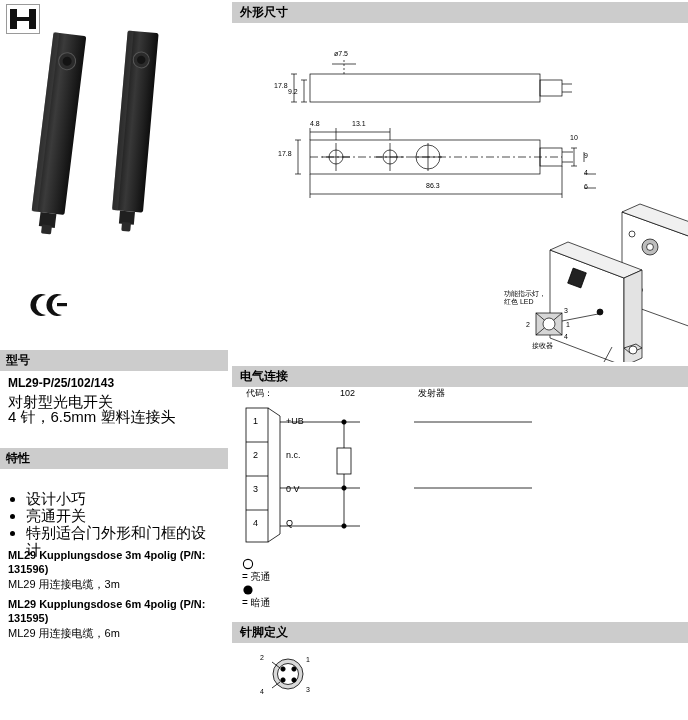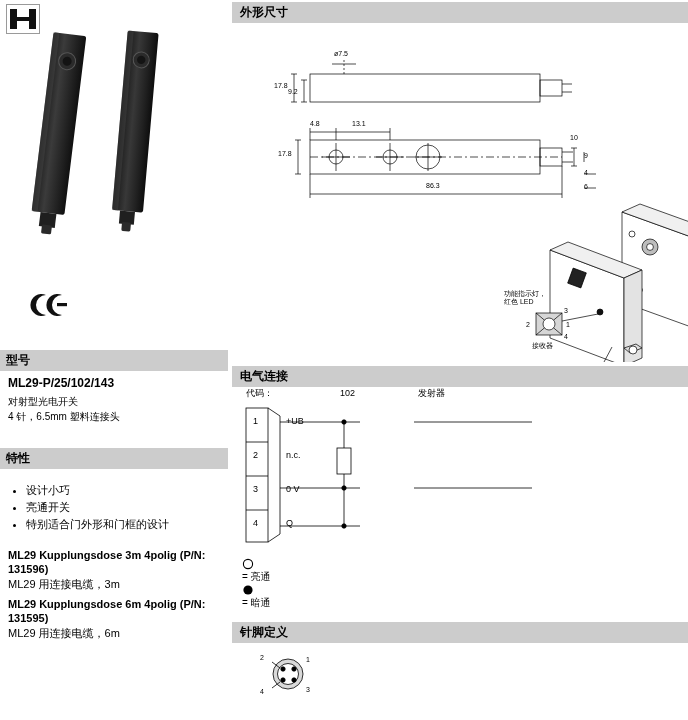--- a/index.html
+++ b/index.html
@@ -78,37 +78,37 @@
     width: 228px;
     padding: 0 8px;
     box-sizing: border-box;
   }
   .model-name {
     font-size: 12px;
     font-weight: bold;
     margin: 4px 0 4px 0;
   }
   .model-line {
-    font-size: 10px;
+    font-size: 15px;
     line-height: 15px;
     margin: 0;
   }
 
   .feat-body {
     position: absolute;
     left: 0;
     top: 470px;
     width: 228px;
     padding: 0 8px;
     box-sizing: border-box;
   }
   .feat-list {
-    margin: 12px 0 0 0;
+    margin: 20px 0 0 0;
     padding-left: 18px;
-    font-size: 11px;
+    font-size: 15px;
     line-height: 17px;
   }
   .feat-list li { margin: 0; }
 
   .acc-body {
     position: absolute;
     left: 0;
     top: 548px;
     width: 228px;
     padding: 0 8px;

